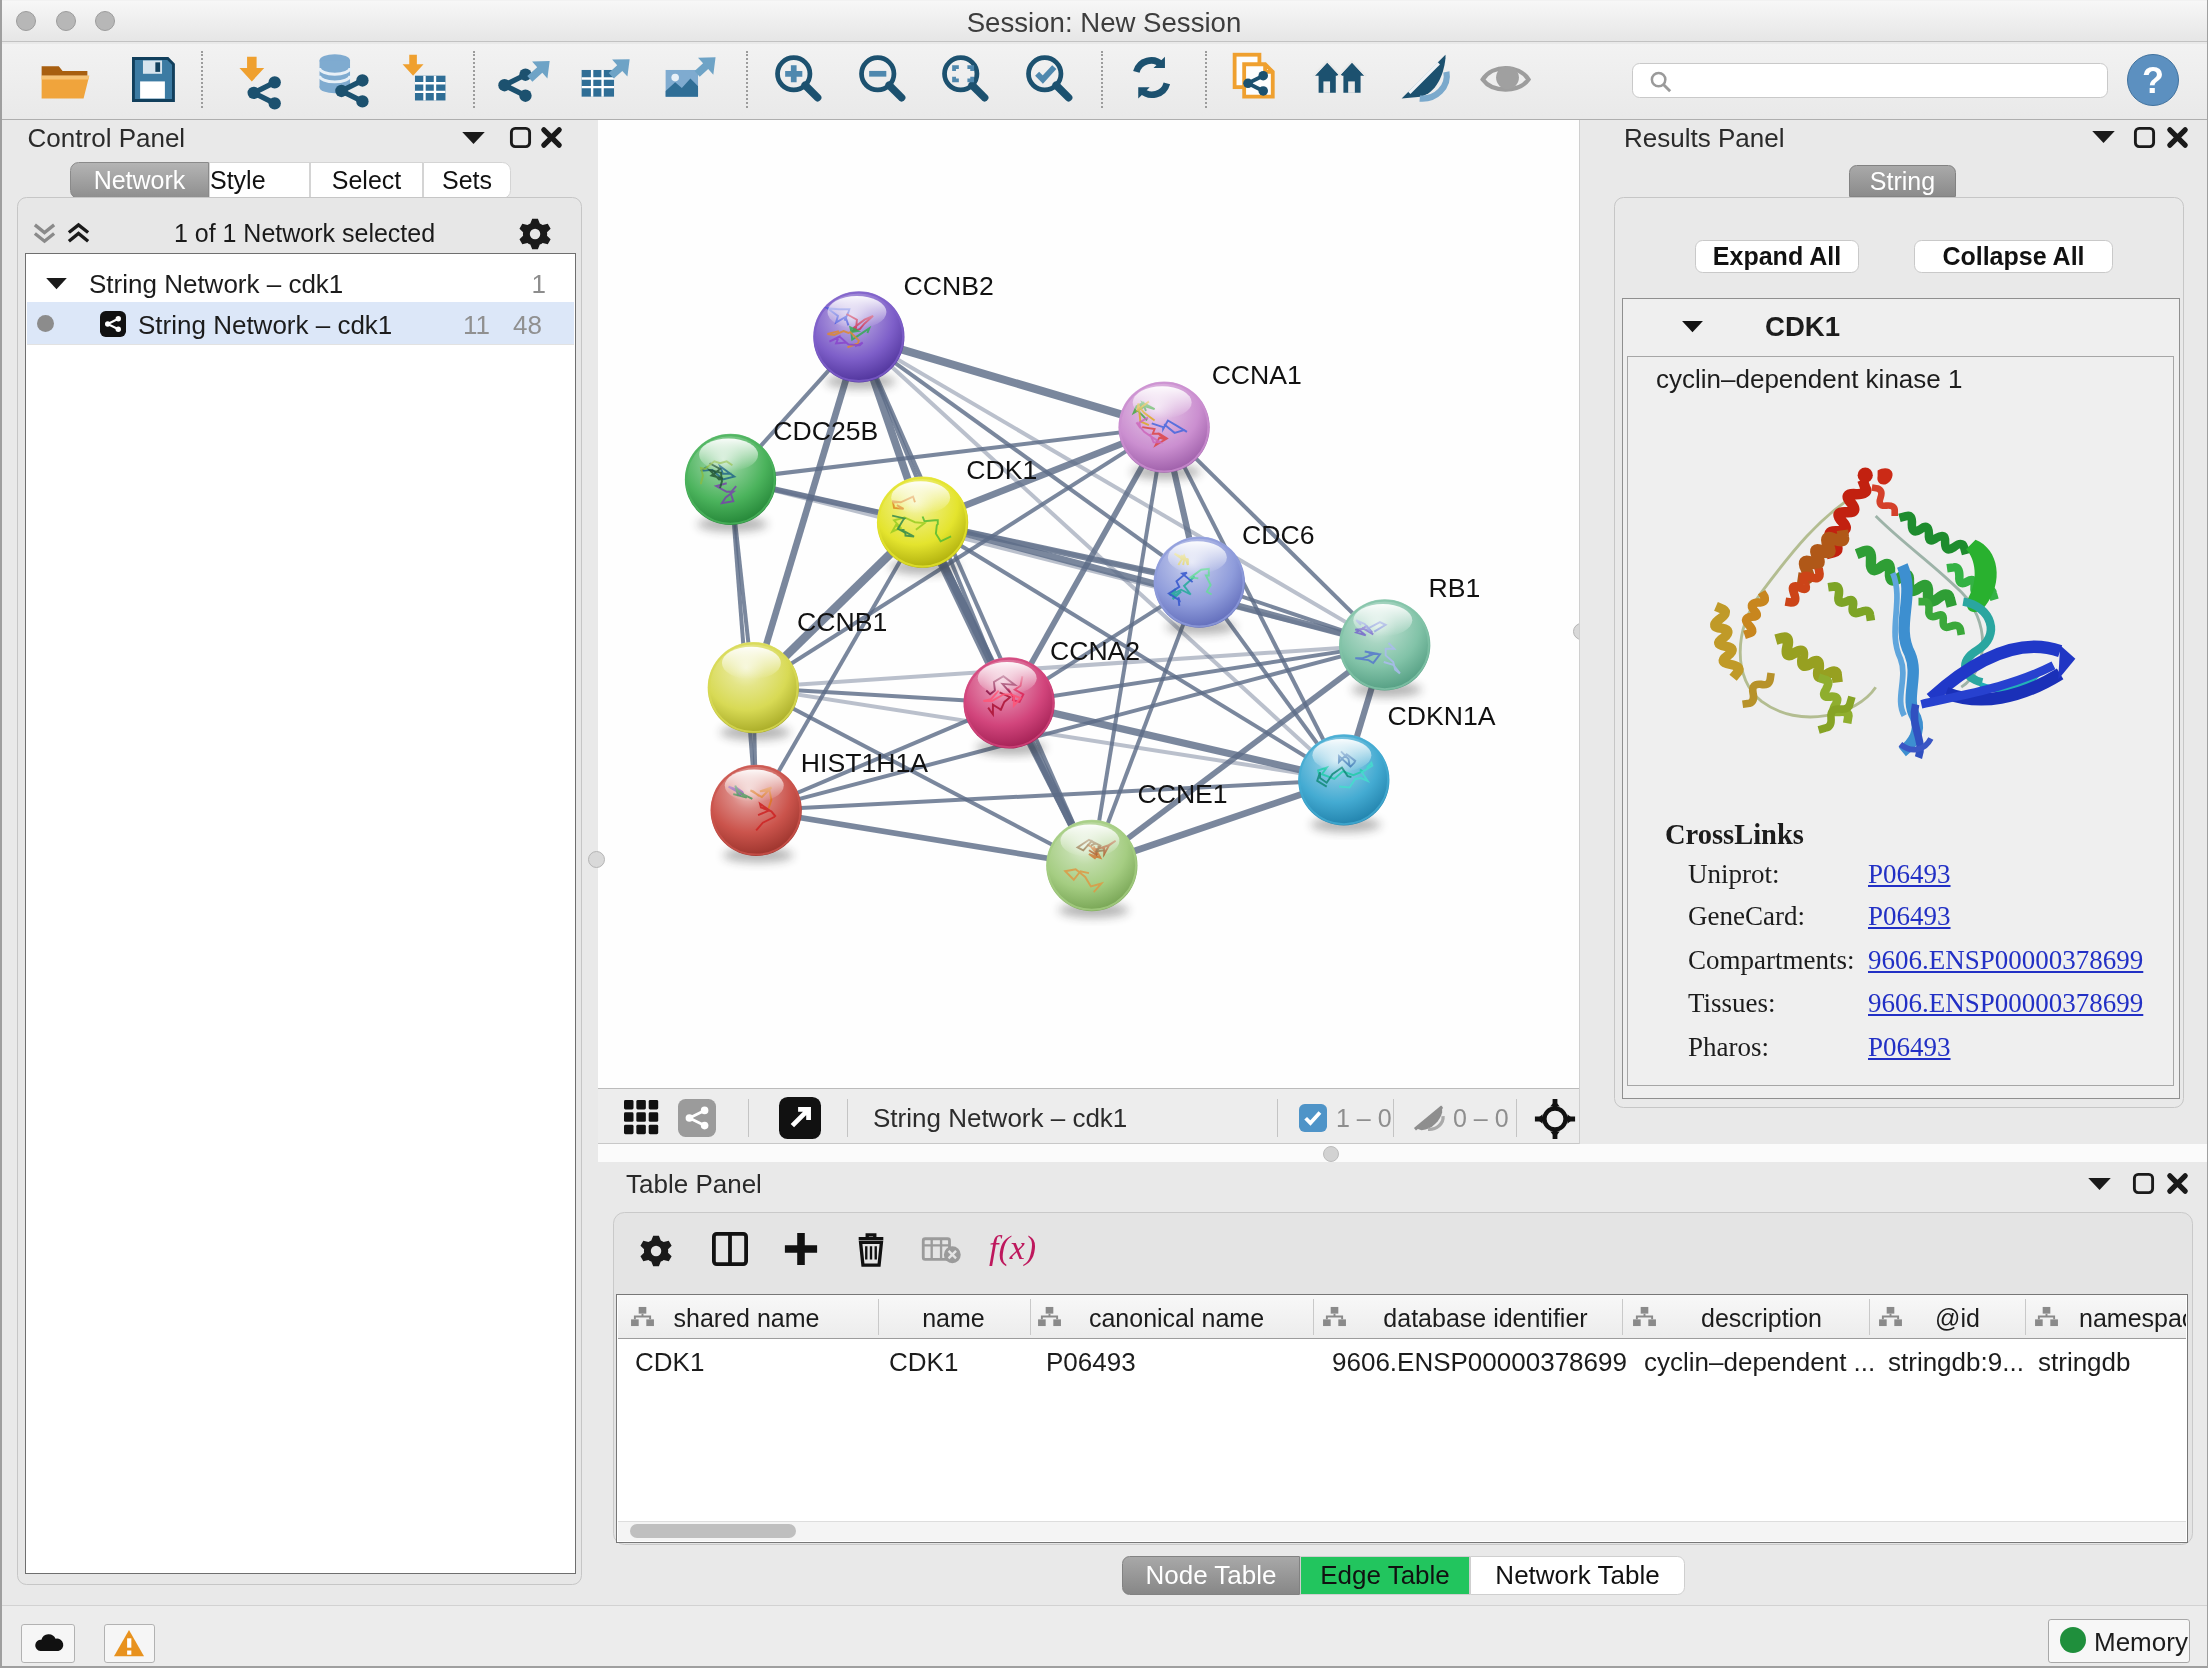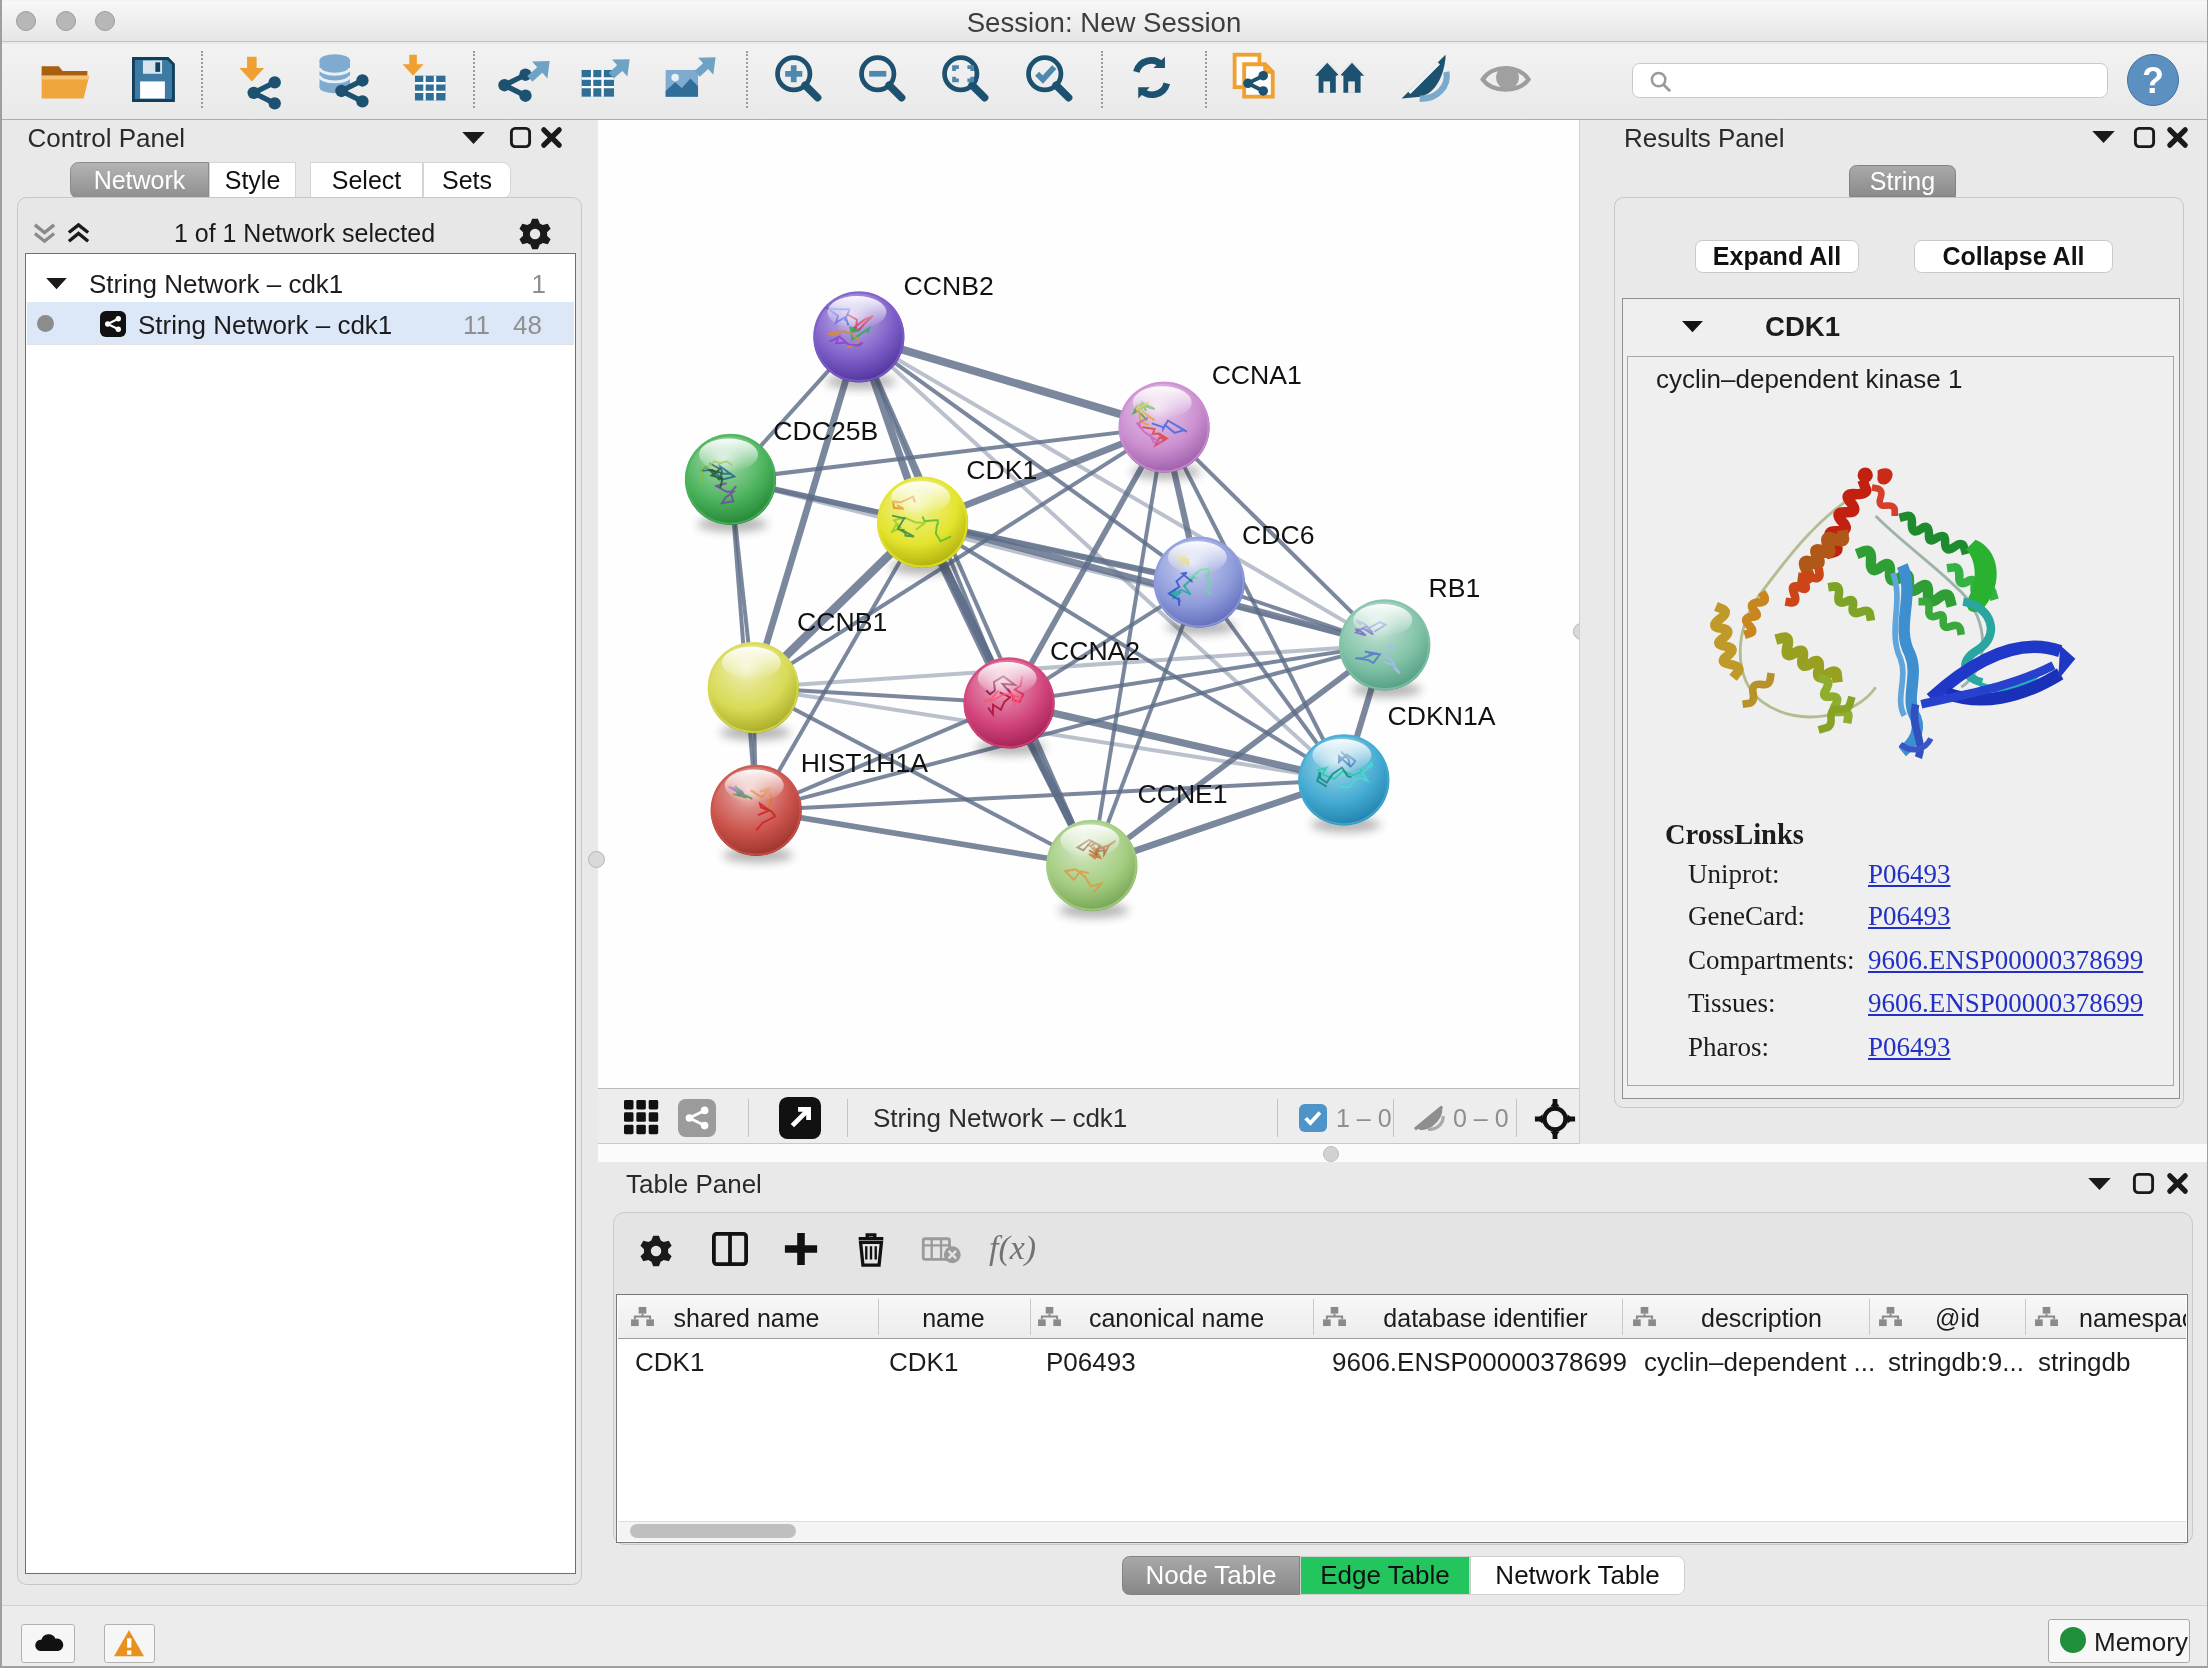--- a/index.html
+++ b/index.html
@@ -135,21 +135,21 @@
 <svg style="position:absolute;left:460px;top:130px" width="27" height="15" viewBox="0 0 28 16">
     <path d="M2 2 L26 2 L14 15 Z" fill="#1a1a1a"></path>
   </svg>
 <svg style="position:absolute;left:509px;top:126px" width="23" height="23" viewBox="0 0 24 24">
     <rect x="2.5" y="2.5" width="19" height="19" rx="4" fill="none" stroke="#1a1a1a" stroke-width="3"></rect>
   </svg>
 <svg style="position:absolute;left:540px;top:126px" width="23" height="23" viewBox="0 0 24 24">
     <path d="M4 4 L20 20 M20 4 L4 20" stroke="#1a1a1a" stroke-width="5.5" stroke-linecap="round"></path>
   </svg>
 <div class="ab" style="left:70px;top:162px;width:139px;height:37px;background:linear-gradient(#b4b4b4,#8e8e8e);color:#fff;border:1px solid #8a8a8a;border-radius:8.6px 0 0 8.6px;font-size:25px;text-align:center;line-height:35px">Network</div>
-<div class="ab" style="left:209px;top:162px;width:87px;height:37px;background:#fff;color:#111;border:1px solid #d4d4d4;font-size:25px;text-align:center;line-height:35px">Style</div>
+<div class="ab" style="left:209px;top:162px;width:101px;height:37px;background:#fff;color:#111;border:1px solid #d4d4d4;font-size:25px;line-height:35px">Style</div>
 <div class="ab" style="left:310px;top:162px;width:113px;height:37px;background:#fff;color:#111;border:1px solid #d4d4d4;font-size:25px;text-align:center;line-height:35px">Select</div>
 <div class="ab" style="left:423px;top:162px;width:88px;height:37px;background:#fff;color:#111;border:1px solid #d4d4d4;border-radius:0 8.6px 8.6px 0;font-size:25px;text-align:center;line-height:35px">Sets</div>
 <div class="ab" style="left:17px;top:197px;width:565px;height:1388px;background:#e7e7e7;border:1px solid #c6c6c6;border-radius:9.5px"></div>
 <svg style="position:absolute;left:31px;top:221px" width="27" height="25" viewBox="0 0 28 26">
     <path d="M4 4 L14 12 L24 4 M4 13 L14 21 L24 13" stroke="#8a8a8a" stroke-width="3.5" fill="none"></path>
   </svg>
 <svg style="position:absolute;left:65px;top:221px" width="27" height="25" viewBox="0 0 28 26">
     <path d="M4 12 L14 4 L24 12 M4 21 L14 13 L24 21" stroke="#1a1a1a" stroke-width="3.5" fill="none"></path>
   </svg>
 <div class="txt" style="left:105px;top:219px;width:399px;text-align:center;font-size:25px;color:#1a1a1a">1 of 1 Network selected</div>
@@ -538,21 +538,21 @@
     <path d="M6 10 h26 M15 10 v-4 h8 v4" stroke="#111" stroke-width="3.5" fill="none"></path>
     <path d="M8 14 h22 l-2.5 24 h-17 z" fill="none" stroke="#111" stroke-width="3.5"></path>
     <path d="M14 18 v14 M19 18 v14 M24 18 v14" stroke="#111" stroke-width="2.5"></path>
   </svg>
 <svg style="position:absolute;left:921px;top:1235px" width="42" height="30" viewBox="0 0 44 32">
     <rect x="2" y="4" width="28" height="22" rx="2" fill="none" stroke="#9b9b9b" stroke-width="3"></rect>
     <path d="M2 11 h28 M11 4 v22 M21 4 v22" stroke="#9b9b9b" stroke-width="2.5"></path>
     <circle cx="33" cy="21" r="9" fill="#9b9b9b"></circle>
     <path d="M29 17 l8 8 M37 17 l-8 8" stroke="#e4e4e4" stroke-width="2.5"></path>
   </svg>
-<div class="txt ser" style="left:989px;top:1229px;font-size:34px;font-style:italic;color:#737373">f(x)</div>
+<div class="txt ser" style="left:989px;top:1229px;font-size:34px;font-style:italic;color:#be185d">f(x)</div>
 <div class="ab" style="left:616px;top:1294px;width:1572px;height:249px;background:#fff;border:1.9px solid #777"></div>
 <div class="ab" style="left:618px;top:1295px;width:1568px;height:44px;background:linear-gradient(#f8f8f8,#ececec);border-bottom:1.9px solid #9c9c9c"></div>
 <div class="ab" style="left:878px;top:1299px;height:36px;border-left:1.9px solid #c9c9c9"></div>
 <div class="ab" style="left:1030px;top:1299px;height:36px;border-left:1.9px solid #c9c9c9"></div>
 <div class="ab" style="left:1313px;top:1299px;height:36px;border-left:1.9px solid #c9c9c9"></div>
 <div class="ab" style="left:1622px;top:1299px;height:36px;border-left:1.9px solid #c9c9c9"></div>
 <div class="ab" style="left:1869px;top:1299px;height:36px;border-left:1.9px solid #c9c9c9"></div>
 <div class="ab" style="left:2025px;top:1299px;height:36px;border-left:1.9px solid #c9c9c9"></div>
 <svg style="position:absolute;left:630px;top:1306px" width="25" height="21" viewBox="0 0 26 22">
     <rect x="9" y="1" width="8" height="7" fill="#8a8a8a"></rect>

